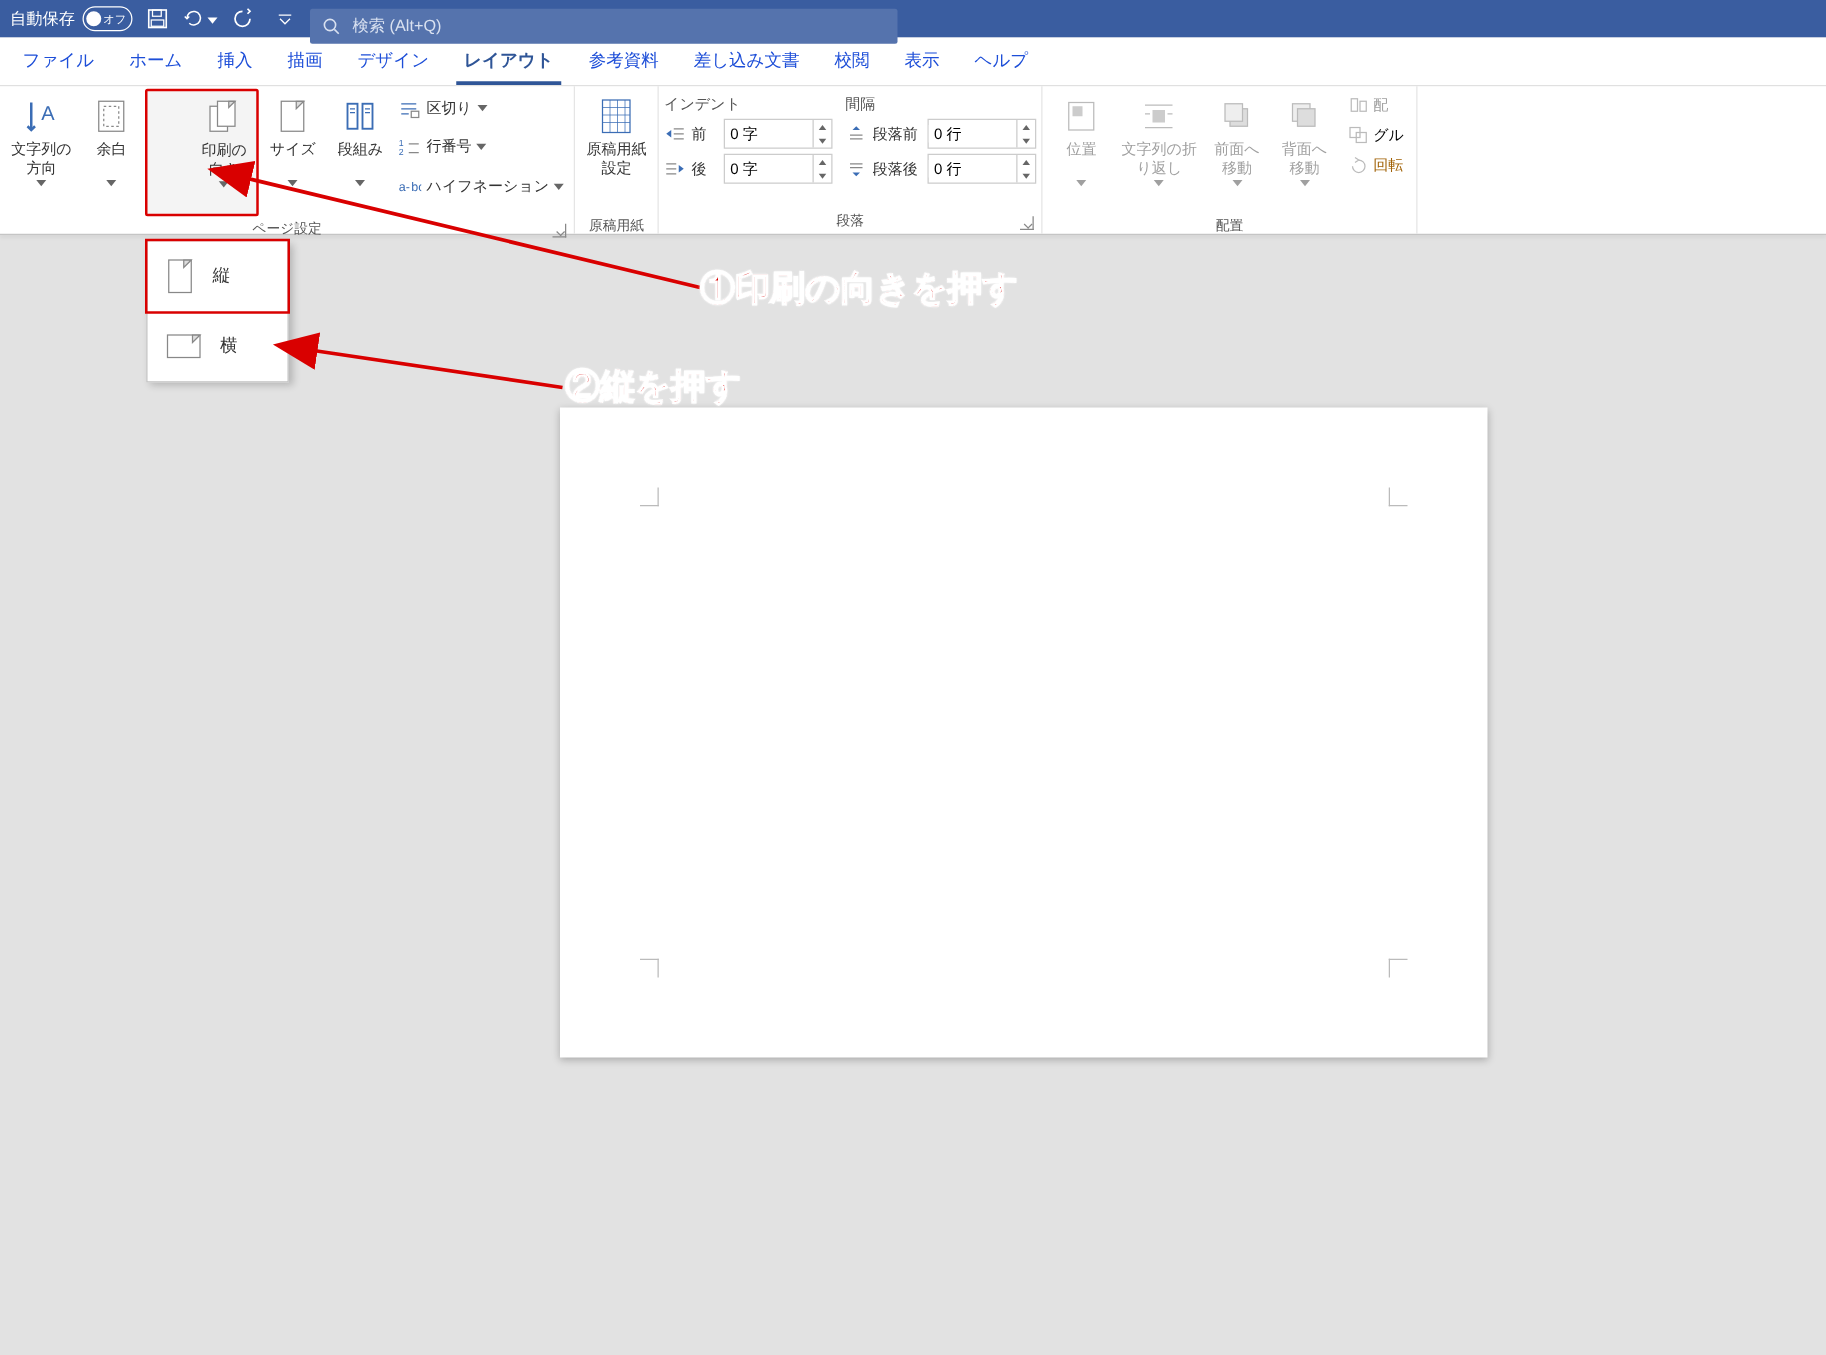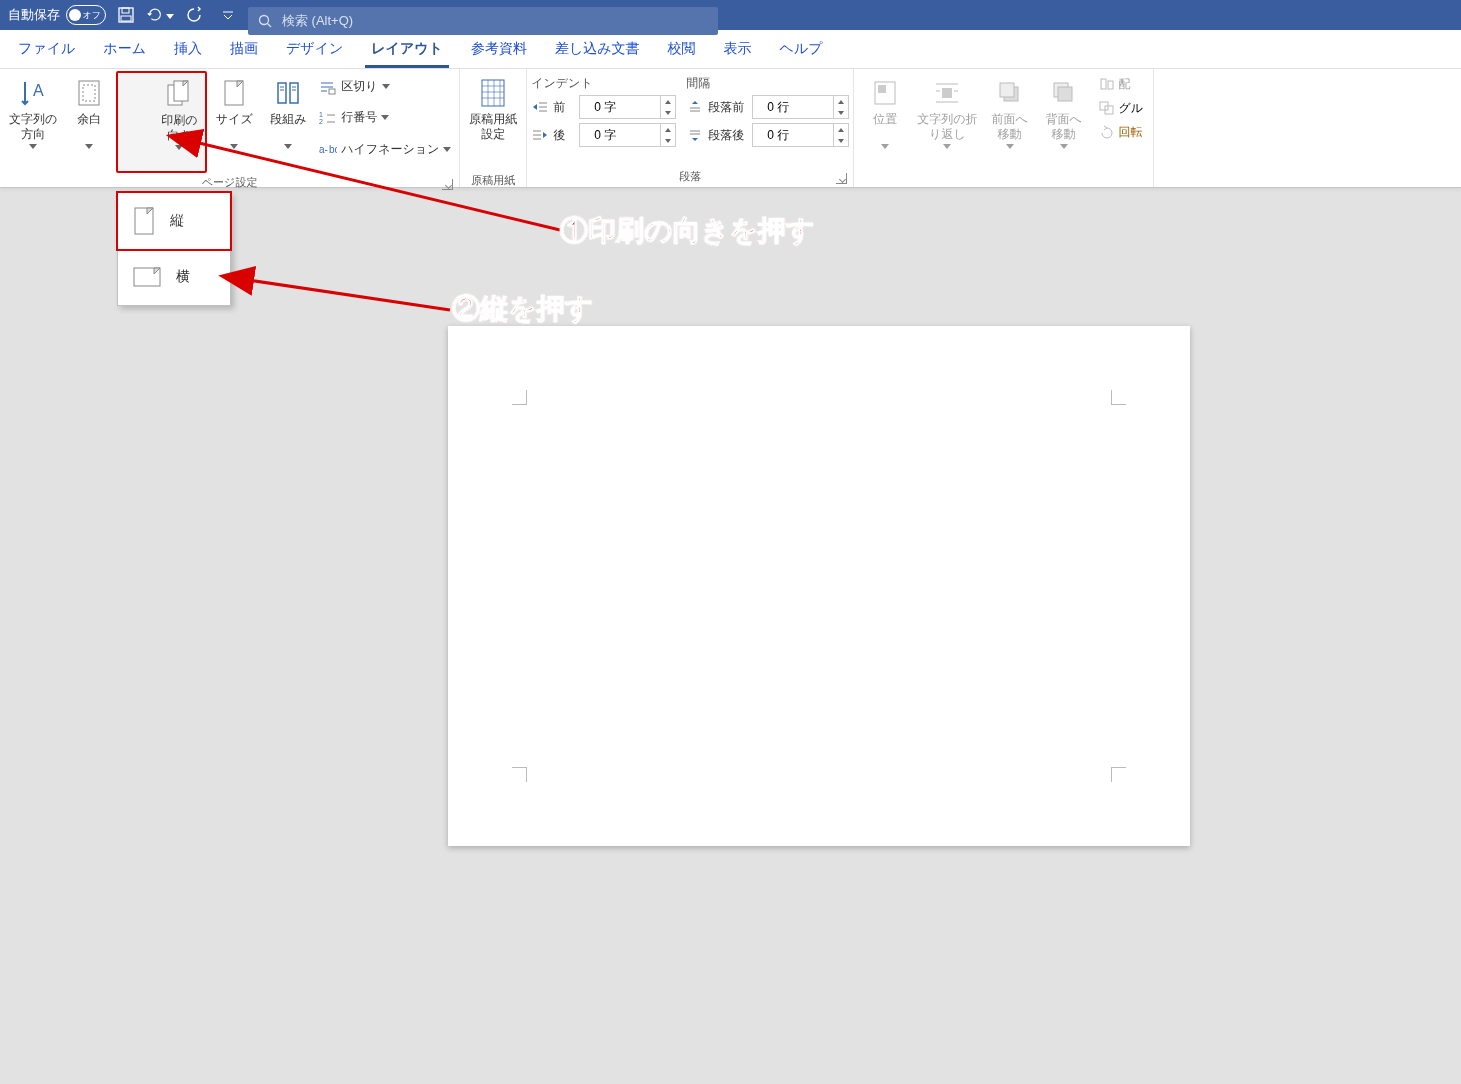--- a/index.html
+++ b/index.html
@@ -50,21 +50,21 @@
 
   .mini-row{display:flex;align-items:center;gap:4px;height:26px;font-size:12px;color:#333;padding:0 4px;cursor:pointer;}
   .mini-row .chev{margin-top:0;}
   .mini-stack{display:flex;flex-direction:column;justify-content:space-around;height:94px;}
 
   .field-col{display:flex;flex-direction:column;gap:2px;padding-top:4px;}
   .field-head{display:flex;font-size:12px;color:#555;}
   .field-row{display:flex;align-items:center;gap:4px;height:26px;}
   .field-row .lbl{font-size:12px;color:#333;width:22px;}
   .spin{display:flex;align-items:center;border:1px solid #ccc;height:22px;background:#fff;}
-  .spin input{border:none;width:62px;font-size:12px;padding:0 4px;outline:none;margin-left:10px;}
+  .spin input{border:none;width:62px;font-size:12px;padding:0 4px;outline:none;}
   .spin .ud{width:14px;display:flex;flex-direction:column;border-left:1px solid #ccc;}
   .spin .ud div{height:11px;display:flex;align-items:center;justify-content:center;}
   .tri-u{width:0;height:0;border-left:3px solid transparent;border-right:3px solid transparent;border-bottom:4px solid #666;}
   .tri-d{width:0;height:0;border-left:3px solid transparent;border-right:3px solid transparent;border-top:4px solid #666;}
 
   
   .dropdown{position:absolute;left:117px;top:192px;width:112px;background:#fff;border:1px solid #c0c0c0;box-shadow:3px 3px 6px rgba(0,0,0,.2);z-index:10;}
   .dd-item{display:flex;align-items:center;gap:14px;height:56px;padding:0 14px;font-size:14px;color:#333;cursor:pointer;}
   .dd-item.hl{border:2px solid var(--red);margin:-2px;position:relative;z-index:2;}
 
@@ -428,20 +428,21 @@
         </div>
         <div class="mini-row dim" style="color:#a16207">
           <svg width="16" height="14">
               <path d="M8 3a5 5 0 1 1-5 5" fill="none" stroke="#bbb"></path>
               <path d="M5 1l3 2-3 2" fill="none" stroke="#bbb"></path>
             </svg>
           <span>回転</span>
         </div>
       </div>
     </div>
+    <div class="group-label">配置</div>
   </div>
 
 </div>
 
 <div class="dropdown">
   <div class="dd-item hl">
     <svg width="24" height="30">
         <rect x="3" y="2" width="18" height="26" fill="#fff" stroke="#888"></rect>
         <path d="M21 2l-6 0 0 6z" fill="#ddd" stroke="#888"></path>
       </svg>

